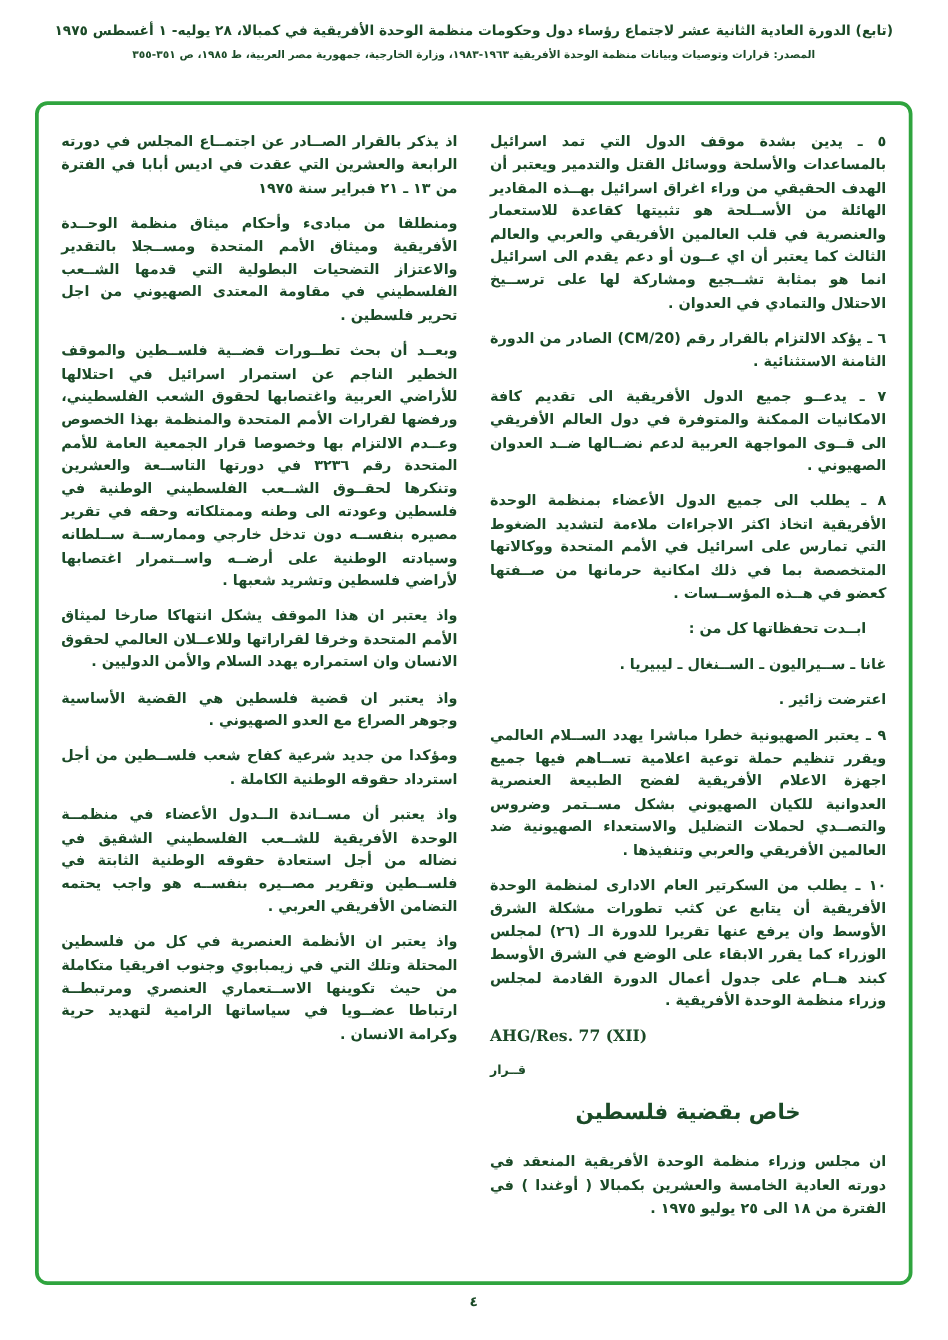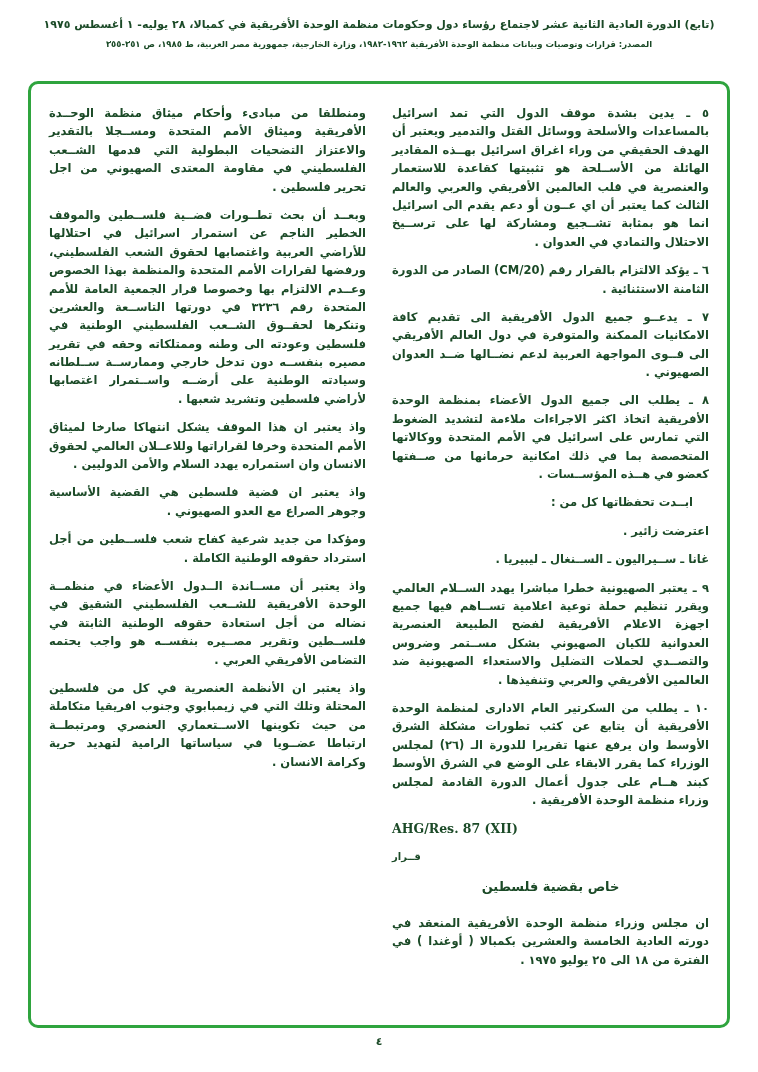--- a/index.html
+++ b/index.html
@@ -37,21 +37,21 @@
     .col p { margin: 0 0 10px; }
     .reserv-intro { padding-right: 16px; }
 
     .res-ref {
       direction: ltr; text-align: left;
       font-family: "DejaVu Serif", serif;
       font-size: 12.5px; font-weight: bold;
       margin: 18px 0 16px;
     }
     .res-title { text-align: left; font-size: 10px; font-weight: bold; margin: 0 0 12px; }
-    .res-subtitle { text-align: center; font-size: 13px; font-weight: bold; margin: 0 0 16px; }
+    .res-subtitle { text-align: center; font-size: 17px; font-weight: bold; margin: 0 0 16px; }
 
     .footer { text-align: center; margin-top: 7px; font-size: 11px; font-weight: bold; }
   </style>
 </head>
 <body>
 
 <div class="page">
 
   <header class="hdr">
     <div class="hdr-l1">(تابع) الدورة العادية الثانية عشر لاجتماع رؤساء دول وحكومات منظمة الوحدة الأفريقية في كمبالا، ٢٨ يوليه- ١ أغسطس ١٩٧٥</div>
@@ -60,31 +60,32 @@
 
   <div class="frame">
     <div class="columns">
 
       <section class="col">
         <p>٥ ـ يدين بشدة موقف الدول التي تمد اسرائيل بالمساعدات والأسلحة ووسائل القتل والتدمير ويعتبر أن الهدف الحقيقي من وراء اغراق اسرائيل بهــذه المقادير الهائلة من الأســلحة هو تثبيتها كقاعدة للاستعمار والعنصرية في قلب العالمين الأفريقي والعربي والعالم الثالث كما يعتبر أن اي عــون أو دعم يقدم الى اسرائيل انما هو بمثابة تشــجيع ومشاركة لها على ترســيخ الاحتلال والتمادي في العدوان .</p>
         <p>٦ ـ يؤكد الالتزام بالقرار رقم (CM/20) الصادر من الدورة الثامنة الاستثنائية .</p>
         <p>٧ ـ يدعــو جميع الدول الأفريقية الى تقديم كافة الامكانيات الممكنة والمتوفرة في دول العالم الأفريقي الى قــوى المواجهة العربية لدعم نضــالها ضــد العدوان الصهيوني .</p>
         <p>٨ ـ يطلب الى جميع الدول الأعضاء بمنظمة الوحدة الأفريقية اتخاذ اكثر الاجراءات ملاءمة لتشديد الضغوط التي تمارس على اسرائيل في الأمم المتحدة ووكالاتها المتخصصة بما في ذلك امكانية حرمانها من صــفتها كعضو في هــذه المؤســسات .</p>
         <p class="reserv-intro">ابــدت تحفظاتها كل من :</p>
+        <p>غانا ـ ســيراليون ـ الســنغال ـ ليبيريا .</p>
         <p>اعترضت زائير .</p>
-        <p>غانا ـ ســيراليون ـ الســنغال ـ ليبيريا .</p>
         <p>٩ ـ يعتبر الصهيونية خطرا مباشرا يهدد الســلام العالمي ويقرر تنظيم حملة توعية اعلامية تســاهم فيها جميع اجهزة الاعلام الأفريقية لفضح الطبيعة العنصرية العدوانية للكيان الصهيوني بشكل مســتمر وضروس والتصــدي لحملات التضليل والاستعداء الصهيونية ضد العالمين الأفريقي والعربي وتنفيذها .</p>
         <p>١٠ ـ يطلب من السكرتير العام الادارى لمنظمة الوحدة الأفريقية أن يتابع عن كثب تطورات مشكلة الشرق الأوسط وان يرفع عنها تقريرا للدورة الـ (٢٦) لمجلس الوزراء كما يقرر الابقاء على الوضع في الشرق الأوسط كبند هــام على جدول أعمال الدورة القادمة لمجلس وزراء منظمة الوحدة الأفريقية .</p>
-        <p class="res-ref">AHG/Res. 87 (XII)</p>
+        <p class="res-ref">AHG/Res. 77 (XII)</p>
         <div class="res-title">قــرار</div>
         <div class="res-subtitle">خاص بقضية فلسطين</div>
         <p>ان مجلس وزراء منظمة الوحدة الأفريقية المنعقد في دورته العادية الخامسة والعشرين بكمبالا ( أوغندا ) في الفترة من ١٨ الى ٢٥ يوليو ١٩٧٥ .</p>
       </section>
 
       <section class="col">
+        <p>اذ يذكر بالقرار الصــادر عن اجتمــاع المجلس في دورته الرابعة والعشرين التي عقدت في اديس أبابا في الفترة من ١٣ ـ ٢١ فبراير سنة ١٩٧٥</p>
         <p>ومنطلقا من مبادىء وأحكام ميثاق منظمة الوحــدة الأفريقية وميثاق الأمم المتحدة ومســجلا بالتقدير والاعتزاز التضحيات البطولية التي قدمها الشــعب الفلسطيني في مقاومة المعتدى الصهيوني من اجل تحرير فلسطين .</p>
         <p>وبعــد أن بحث تطــورات قضــية فلســطين والموقف الخطير الناجم عن استمرار اسرائيل في احتلالها للأراضي العربية واغتصابها لحقوق الشعب الفلسطيني، ورفضها لقرارات الأمم المتحدة والمنظمة بهذا الخصوص وعــدم الالتزام بها وخصوصا قرار الجمعية العامة للأمم المتحدة رقم ٣٢٣٦ في دورتها التاســعة والعشرين وتنكرها لحقــوق الشــعب الفلسطيني الوطنية في فلسطين وعودته الى وطنه وممتلكاته وحقه في تقرير مصيره بنفســه دون تدخل خارجي وممارســة ســلطانه وسيادته الوطنية على أرضــه واســتمرار اغتصابها لأراضي فلسطين وتشريد شعبها .</p>
         <p>واذ يعتبر ان هذا الموقف يشكل انتهاكا صارخا لميثاق الأمم المتحدة وخرقا لقراراتها وللاعــلان العالمي لحقوق الانسان وان استمراره يهدد السلام والأمن الدوليين .</p>
         <p>واذ يعتبر ان قضية فلسطين هي القضية الأساسية وجوهر الصراع مع العدو الصهيوني .</p>
         <p>ومؤكدا من جديد شرعية كفاح شعب فلســطين من أجل استرداد حقوقه الوطنية الكاملة .</p>
         <p>واذ يعتبر أن مســاندة الــدول الأعضاء في منظمــة الوحدة الأفريقية للشــعب الفلسطيني الشقيق في نضاله من أجل استعادة حقوقه الوطنية الثابتة في فلســطين وتقرير مصــيره بنفســه هو واجب يحتمه التضامن الأفريقي العربي .</p>
         <p>واذ يعتبر ان الأنظمة العنصرية في كل من فلسطين المحتلة وتلك التي في زيمبابوي وجنوب افريقيا متكاملة من حيث تكوينها الاســتعماري العنصري ومرتبطــة ارتباطا عضــويا في سياساتها الرامية لتهديد حرية وكرامة الانسان .</p>
       </section>
 
     </div>

